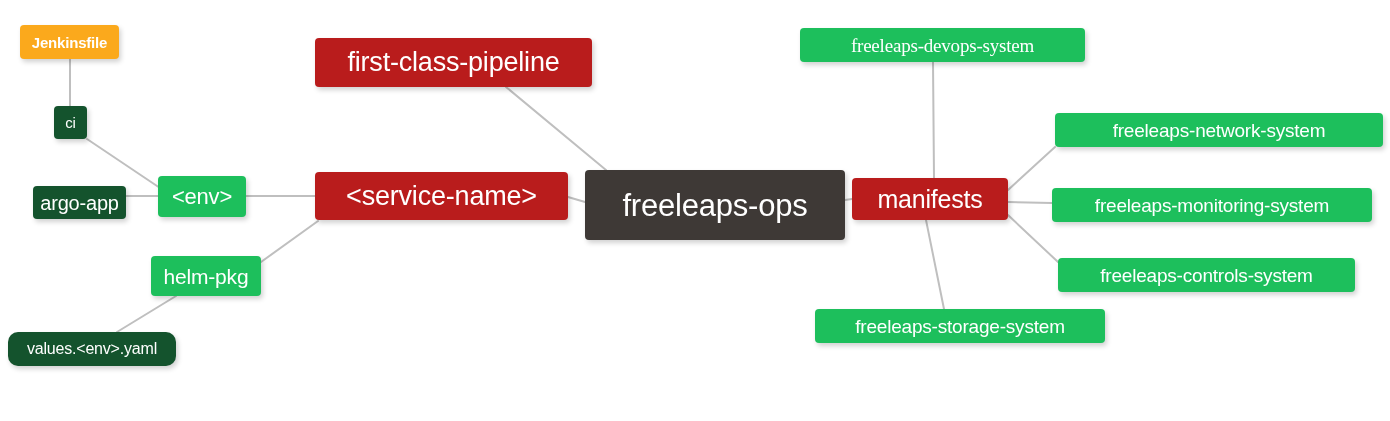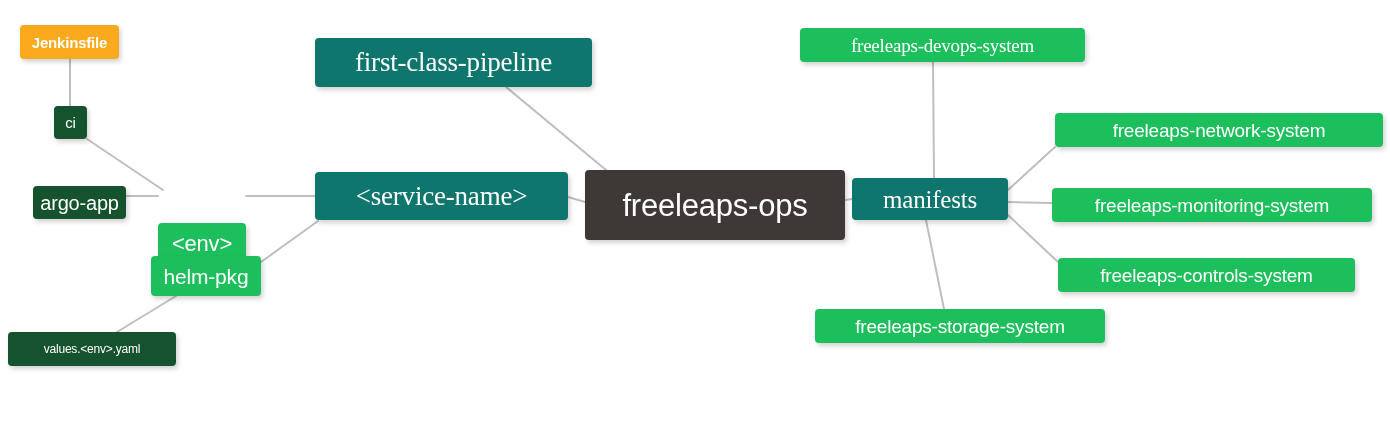--- a/index.html
+++ b/index.html
@@ -34,32 +34,32 @@
     justify-content: center;
     box-sizing: border-box;
     color: #ffffff;
     white-space: nowrap;
     border-radius: 4px;
     box-shadow: 2px 3px 5px rgba(0,0,0,0.18);
     letter-spacing: -0.2px;
     line-height: 1;
   }
   .n-root      { background: #3E3936; }
-  .n-blue      { background: #0f766e; font-family: Liberation Serif, serif; }
+  .n-blue      { background: #b91c1c; }
   .n-green     { background: #1DBF5C; }
   .n-red       { background: #14532d; }
   .n-orange    { background: #FBA91C; }
 
   
   #node-jenkinsfile        { left: 20px;   top: 25px;  width: 99px;  height: 34px;  font-size: 15px; font-weight: bold; }
   #node-ci                 { left: 54px;   top: 106px; width: 33px;  height: 33px;  font-size: 15px; }
   #node-argo-app           { left: 33px;   top: 178px; width: 93px;  height: 33px;  font-size: 20px; margin-top: 8px; }
-  #node-env                { left: 158px;  top: 176px; width: 88px;  height: 41px;  font-size: 22px; margin-top: 47px; }
+  #node-env                { left: 158px;  top: 176px; width: 88px;  height: 41px;  font-size: 22px; }
   #node-helm-pkg           { left: 151px;  top: 256px; width: 110px; height: 40px;  font-size: 21px; }
-  #node-values-yaml        { left: 8px;    top: 332px; width: 168px; height: 34px;  font-size: 12px; }
+  #node-values-yaml        { left: 8px;    top: 332px; width: 168px; height: 34px;  font-size: 16px; border-radius: 10px; }
   #node-first-class        { left: 315px;  top: 38px;  width: 277px; height: 49px;  font-size: 27px; }
   #node-service-name       { left: 315px;  top: 172px; width: 253px; height: 48px;  font-size: 27px; }
   #node-freeleaps-ops      { left: 585px;  top: 170px; width: 260px; height: 70px;  font-size: 31px; }
   #node-manifests          { left: 852px;  top: 178px; width: 156px; height: 42px;  font-size: 25px; }
   #node-devops-system      { left: 800px;  top: 28px;  width: 285px; height: 34px;  font-size: 19px; font-family: Liberation Serif, serif; }
   #node-network-system     { left: 1055px; top: 113px; width: 328px; height: 34px;  font-size: 19px; }
   #node-monitoring-system  { left: 1052px; top: 188px; width: 320px; height: 34px;  font-size: 19px; }
   #node-controls-system    { left: 1058px; top: 258px; width: 297px; height: 34px;  font-size: 19px; }
   #node-storage-system     { left: 815px;  top: 309px; width: 290px; height: 34px;  font-size: 19px; }
 </style>

